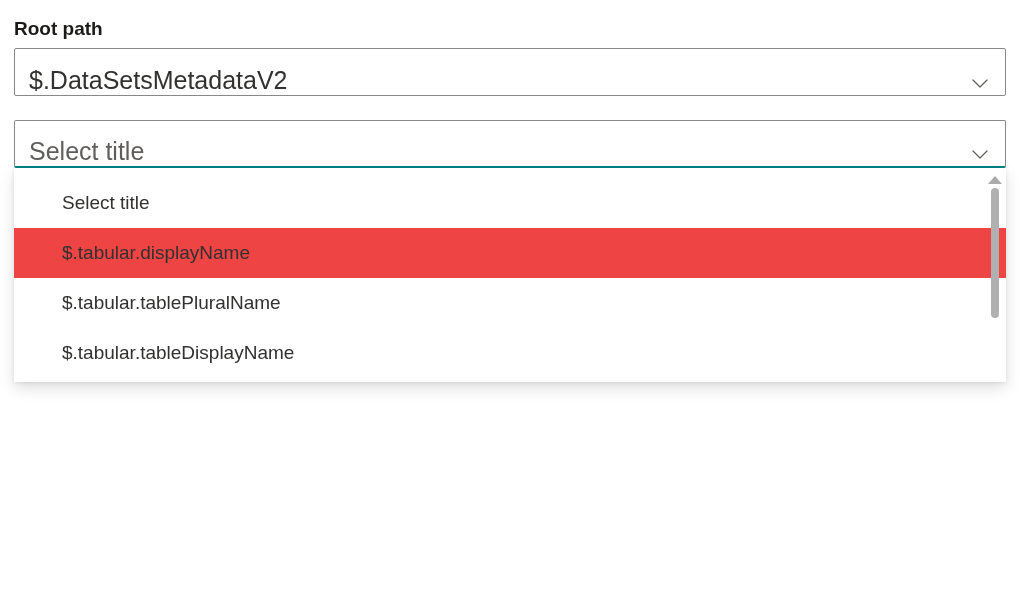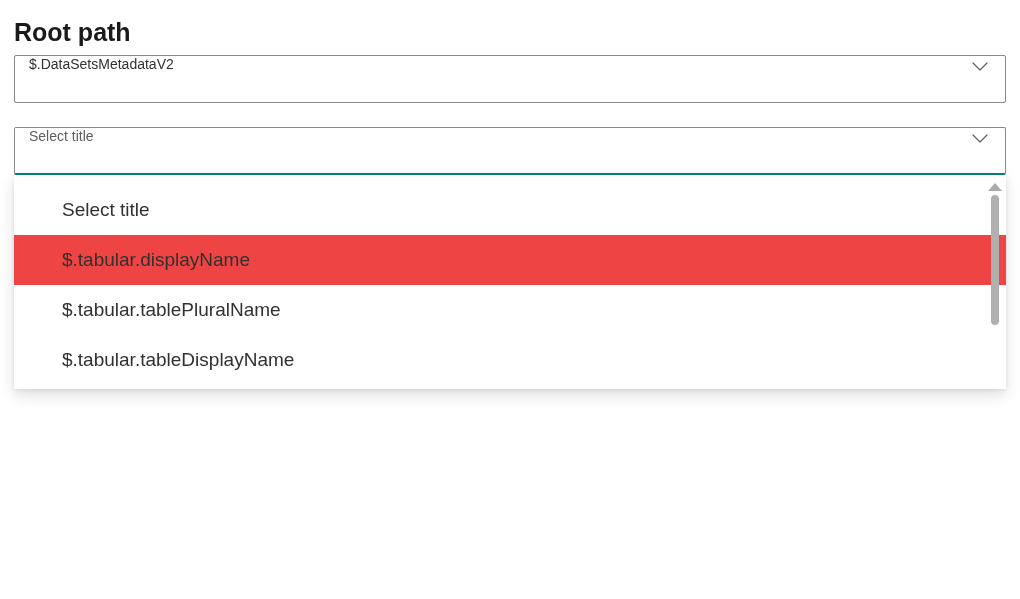--- a/index.html
+++ b/index.html
@@ -9,39 +9,39 @@
       padding: 18px 14px;
       width: 1020px;
       height: 599px;
       color: #323130;
     }
     .field-group {
       margin-bottom: 24px;
     }
     .field-label {
       font-weight: 600;
-      font-size: 25px;
+      font-size: 19px;
       color: #1b1a19;
       margin-bottom: 8px;
       display: block;
     }
     .select-wrapper {
       position: relative;
     }
     .select-control {
       width: 100%;
       border: 1px solid #8a8886;
       border-radius: 2px;
       height: 48px;
       display: flex;
-      align-items: flex-start;
+      align-items: flex-end;
       padding: 0 14px;
       background: #ffffff;
       cursor: pointer;
-      font-size: 14px;
+      font-size: 25px;
       color: #323130;
       justify-content: space-between;
     }
     .select-control.open {
       border-bottom: 2px solid #038387;
     }
     .select-control .value {
       flex: 1;
     }
     .select-control .placeholder {

